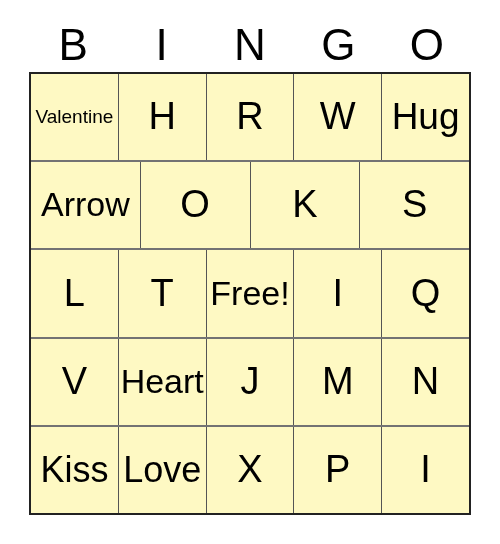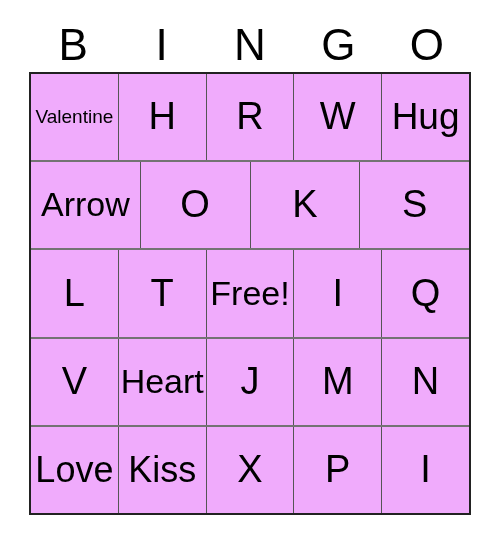--- a/index.html
+++ b/index.html
@@ -65,21 +65,21 @@
     border-top: 2px solid #737373;
   }
   .cell {
     flex: 1 1 0;
     min-width: 0;
     display: flex;
     align-items: center;
     justify-content: center;
     overflow: hidden;
     text-align: center;
-    background: #f0abfc;
+    background: #fef9c3;
   }
   .cell + .cell {
     border-left: 1px solid #555555;
   }
   .cell-text {
     display: block;
     white-space: nowrap;
     line-height: 1.05;
     font-weight: 400;
     color: #000000;
@@ -171,24 +171,24 @@
       <div class="cell len-1">
           <span class="cell-text">M</span>
         </div>
       <div class="cell len-1">
           <span class="cell-text">N</span>
         </div>
     </div>
 
     <div class="grid-row">
       <div class="cell len-4">
+          <span class="cell-text">Kiss</span>
+        </div>
+      <div class="cell len-4">
           <span class="cell-text">Love</span>
-        </div>
-      <div class="cell len-4">
-          <span class="cell-text">Kiss</span>
         </div>
       <div class="cell len-1">
           <span class="cell-text">X</span>
         </div>
       <div class="cell len-1">
           <span class="cell-text">P</span>
         </div>
       <div class="cell len-1">
           <span class="cell-text">I</span>
         </div>

